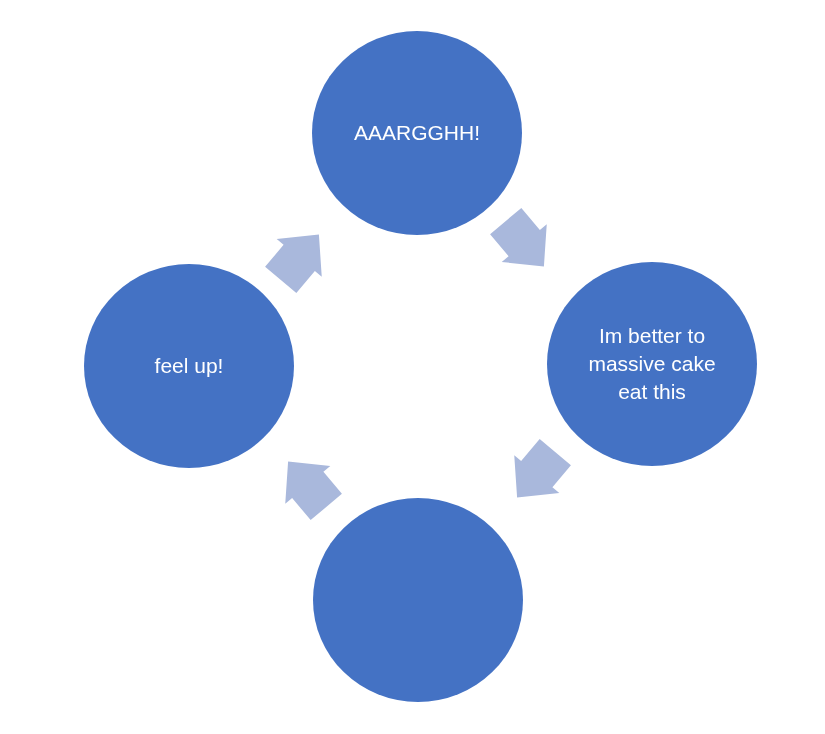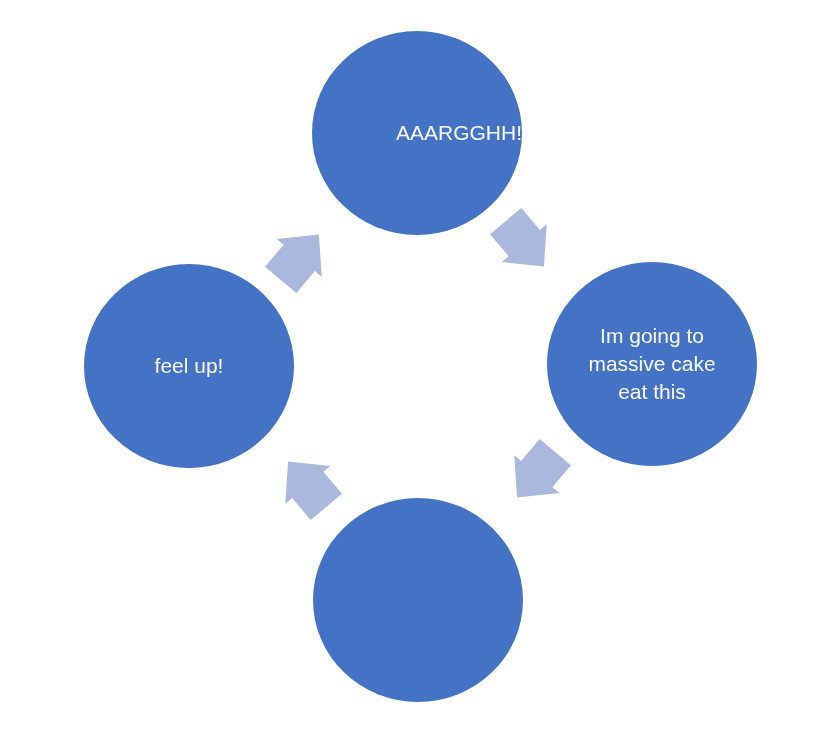--- a/index.html
+++ b/index.html
@@ -34,29 +34,29 @@
   .arrow-top-right    { left: 495px; top: 214px; transform: rotate(50deg); }
   .arrow-bottom-right { left: 506px; top: 445px; transform: rotate(130deg); }
   .arrow-bottom-left  { left: 277px; top: 454px; transform: rotate(230deg); }
   .arrow-top-left     { left: 270px; top: 227px; transform: rotate(-50deg); }
 </style>
 </head>
 <body style="background: rgb(255, 255, 255);">
 
 <div class="stage">
 
-  <div class="node node-top" style="background: rgb(68, 114, 196); justify-content: flex-end;">
+  <div class="node node-top" style="background: rgb(68, 114, 196);">
     <div>
       <span class="ln">AAARGGHH!</span>
     </div>
   </div>
 
   <div class="node node-right" style="background: rgb(68, 114, 196);">
     <div>
-      <span class="ln">Im going to</span>
+      <span class="ln">Im better to</span>
       <span class="ln">massive cake</span>
       <span class="ln">eat this</span>
     </div>
   </div>
 
   <div class="node node-bottom" style="background: rgb(68, 114, 196);">
     <div>
     </div>
   </div>
 

